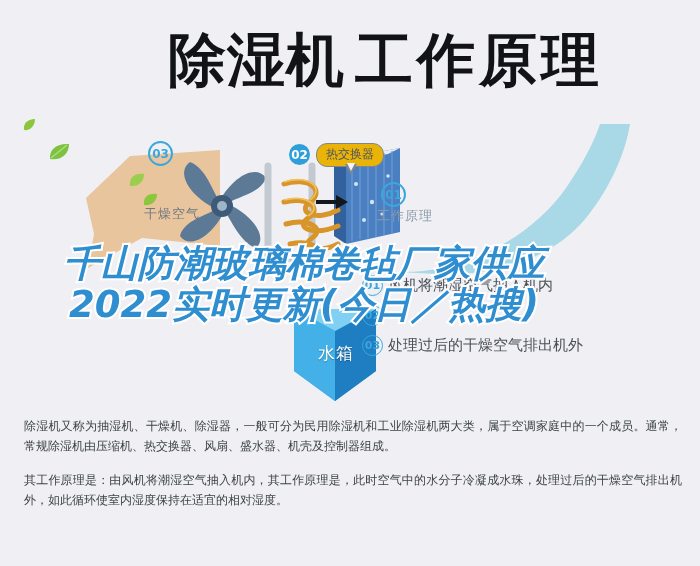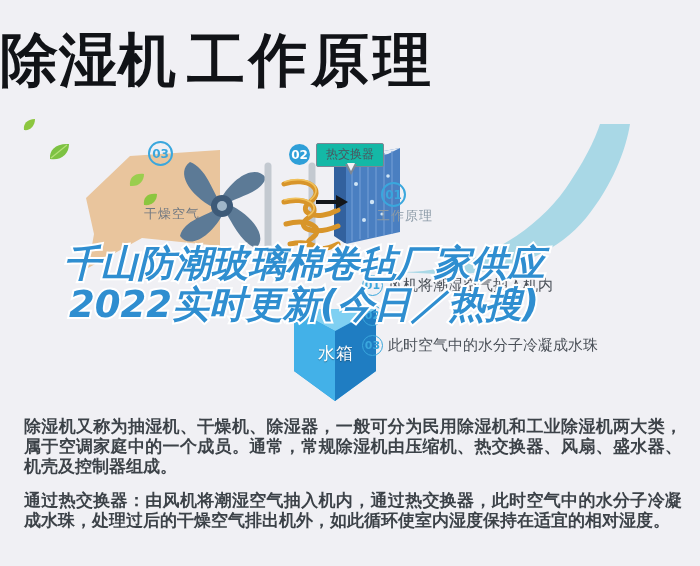--- a/index.html
+++ b/index.html
@@ -22,22 +22,23 @@
     background: #f0f0f4;
     overflow: hidden;
   }
 
   
   .title-row {
     position: absolute;
     left: 0;
     top: 28px;
     width: 584px;
-    text-align: left;
+    text-align: right;
     white-space: nowrap;
+    padding-left: 19px;
   }
   .title-main {
     font-family: "DejaVu Sans", "Liberation Sans", sans-serif;
     font-size: 58px;
     font-weight: 700;
     color: #111317;
     letter-spacing: 1px;
     line-height: 64px;
   }
   .title-sub {
@@ -146,22 +147,22 @@
   .badge-02 { left: 289px; top: 34px; }
   .badge-01 { left: 381px; top: 72px; }
 
   
   .callout {
     position: absolute;
     left: 316px;
     top: 33px;
     padding: 2px 9px 3px 9px;
     border: 1.6px solid #7d8794;
-    border-radius: 2px;
-    background: #14b8a6;
+    border-radius: 11px;
+    background: #eab308;
     font-size: 12px;
     color: #4c545e;
     font-family: Liberation Serif, serif;
     white-space: nowrap;
   }
   .callout-tail {
     position: absolute;
     left: 345px;
     top: 54px;
     width: 0;
@@ -251,26 +252,25 @@
 
   
   .copy {
     position: absolute;
     left: 24px;
     top: 416px;
     width: 658px;
   }
   .copy p {
     margin: 0 0 7px 0;
-    font-size: 17px;
+    font-size: 12px;
     line-height: 20px;
     color: #3c4248;
     font-family: "DejaVu Sans", "Liberation Sans", sans-serif;
     text-align: justify;
-    font-weight: bold;
   }
   .copy .para2 { margin-top: 14px; }
 </style>
 </head>
 <body>
 
 <div id="page">
 
   <div class="title-row">
     <span class="title-main">除湿机</span><span class="title-sub">工作原理</span>
@@ -373,24 +373,24 @@
   <div class="legend">
     <div class="legend-row">
       <span class="legend-badge">01</span>
       <span class="legend-text">风机将潮湿空气抽入机内</span>
     </div>
     <div class="legend-row">
       <span class="legend-badge">02</span>
     </div>
     <div class="legend-row">
       <span class="legend-badge">03</span>
-      <span class="legend-text">此时空气中的水分子冷凝成水珠</span>
+      <span class="legend-text">处理过后的干燥空气排出机外</span>
     </div>
   </div>
 
   <div class="watermark">千山防潮玻璃棉卷毡厂家供应2022实时更新(今日／热搜)</div>
 
   <div class="copy">
     <p class="para1">除湿机又称为抽湿机、干燥机、除湿器，一般可分为民用除湿机和工业除湿机两大类，属于空调家庭中的一个成员。通常，常规除湿机由压缩机、热交换器、风扇、盛水器、机壳及控制器组成。</p>
-    <p class="para2">通过热交换器：由风机将潮湿空气抽入机内，通过热交换器，此时空气中的水分子冷凝成水珠，处理过后的干燥空气排出机外，如此循环使室内湿度保持在适宜的相对湿度。</p>
+    <p class="para2">其工作原理是：由风机将潮湿空气抽入机内，其工作原理是，此时空气中的水分子冷凝成水珠，处理过后的干燥空气排出机外，如此循环使室内湿度保持在适宜的相对湿度。</p>
   </div>
 
 </div>
 
 </body></html>

